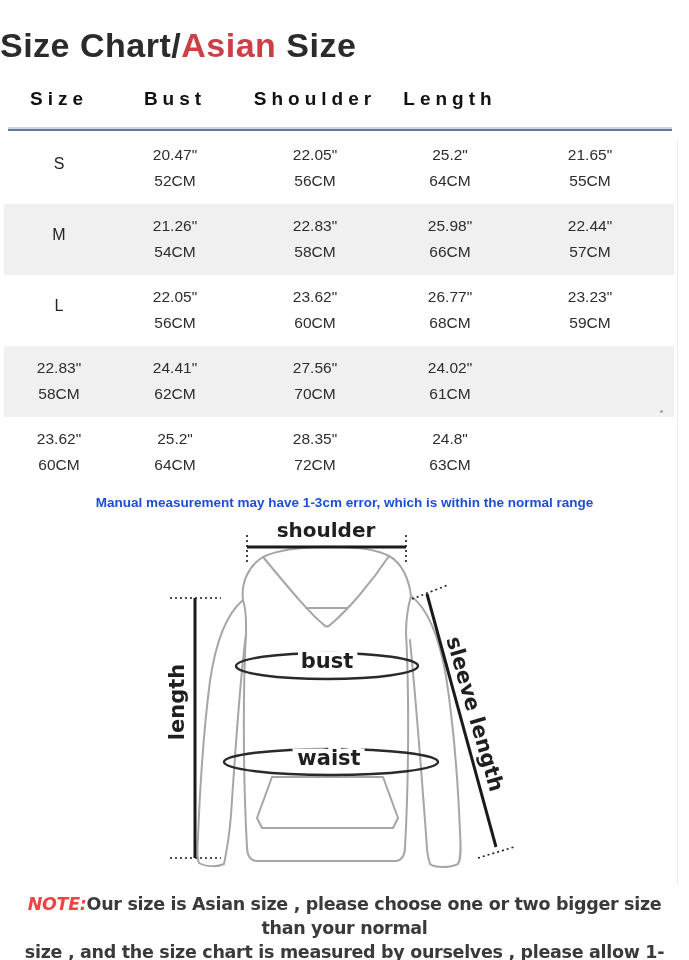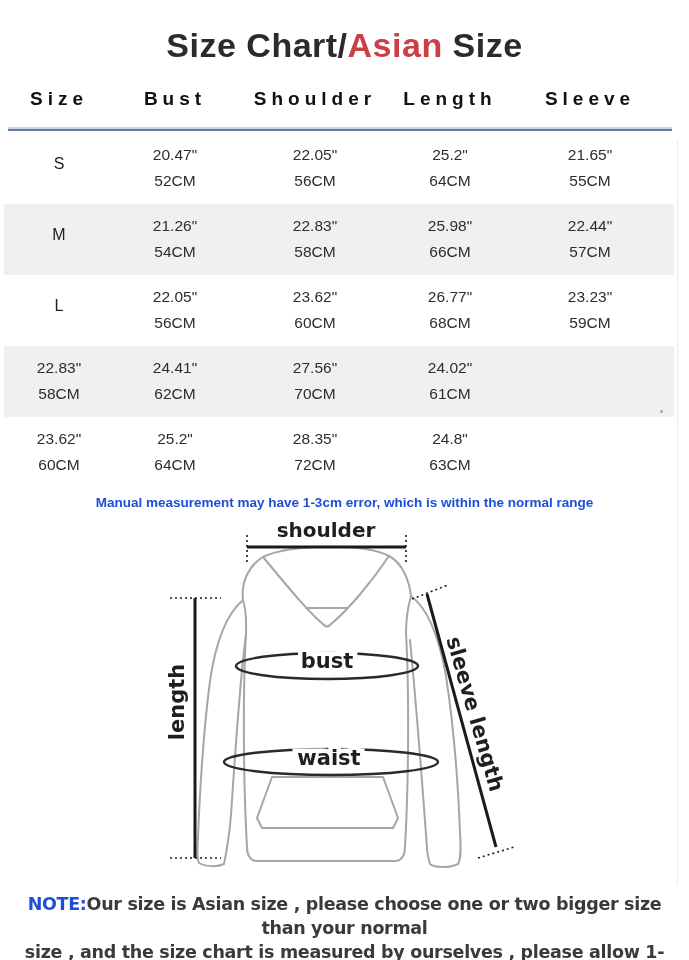--- a/index.html
+++ b/index.html
@@ -1,20 +1,20 @@
 <!DOCTYPE html>
 <html><head>
 <meta charset="utf-8">
 <style>
   html,body{margin:0;padding:0;background:#ffffff;}
   #page{position:relative;width:689px;height:960px;background:#ffffff;overflow:hidden;
         font-family:"Liberation Sans", sans-serif;color:#2b2b2b;}
 
   
-  .title{position:absolute;top:26px;left:0;width:689px;text-align:center;
+  .title{position:absolute;top:26px;left:0;width:689px;text-align:left;
          font-size:34px;font-weight:600;letter-spacing:.5px;color:#2b2b2b;}
   .title .red{color:#cb3f46;}
 
   
   .grid{display:grid;grid-template-columns:110px 122px 158px 112px 168px;}
   .thead{position:absolute;top:88px;left:4px;width:670px;
          font-size:19px;font-weight:bold;letter-spacing:5px;color:#111;}
   .thead .hcell{text-align:center;}
   .sep{position:absolute;top:127px;left:8px;width:664px;height:4px;
        background:linear-gradient(to bottom,#c9d4e4 0 45%,#64799b 45% 100%);}
@@ -31,40 +31,39 @@
 
   
   .diagram{position:absolute;top:515px;left:130px;width:440px;height:370px;}
   .diagram svg{display:block;width:440px;height:370px;}
   .d-label{font-family:"DejaVu Sans", sans-serif;font-weight:600;fill:#1f1f1f;}
 
   
   .fnote{position:absolute;top:892px;left:20px;width:649px;text-align:center;
          font-size:17.5px;font-weight:600;line-height:1.38;color:#3a3a3a;
          font-family:"DejaVu Sans", sans-serif;letter-spacing:-0.3px;}
-  .fnote .red{color:#1d4ed8;}
+  .fnote .red{color:#ef4444;font-style:italic;}
 
   
   .edge-line{position:absolute;top:140px;left:677px;width:1px;height:745px;background:#ececec;}
   .spec{position:absolute;top:410px;left:660px;width:3px;height:3px;background:#8a8a8a;
         border-radius:50%;opacity:.75;}
 </style>
 </head>
 <body>
 
 <div id="page">
 
   <div class="title"><span>Size Chart/</span><span class="red">Asian</span><span> Size</span></div>
 
   <div class="thead grid">
     <div class="hcell">Size</div>
     <div class="hcell">Bust</div>
     <div class="hcell">Shoulder</div>
     <div class="hcell">Length</div>
-    <div class="hcell">Sleeve</div>
   </div>
 
   <div class="sep"></div>
 
   <div class="rows">
 
     <div class="row grid">
       <div class="sizecell">S</div>
       <div class="cell">
           <div class="ln">20.47"</div>

